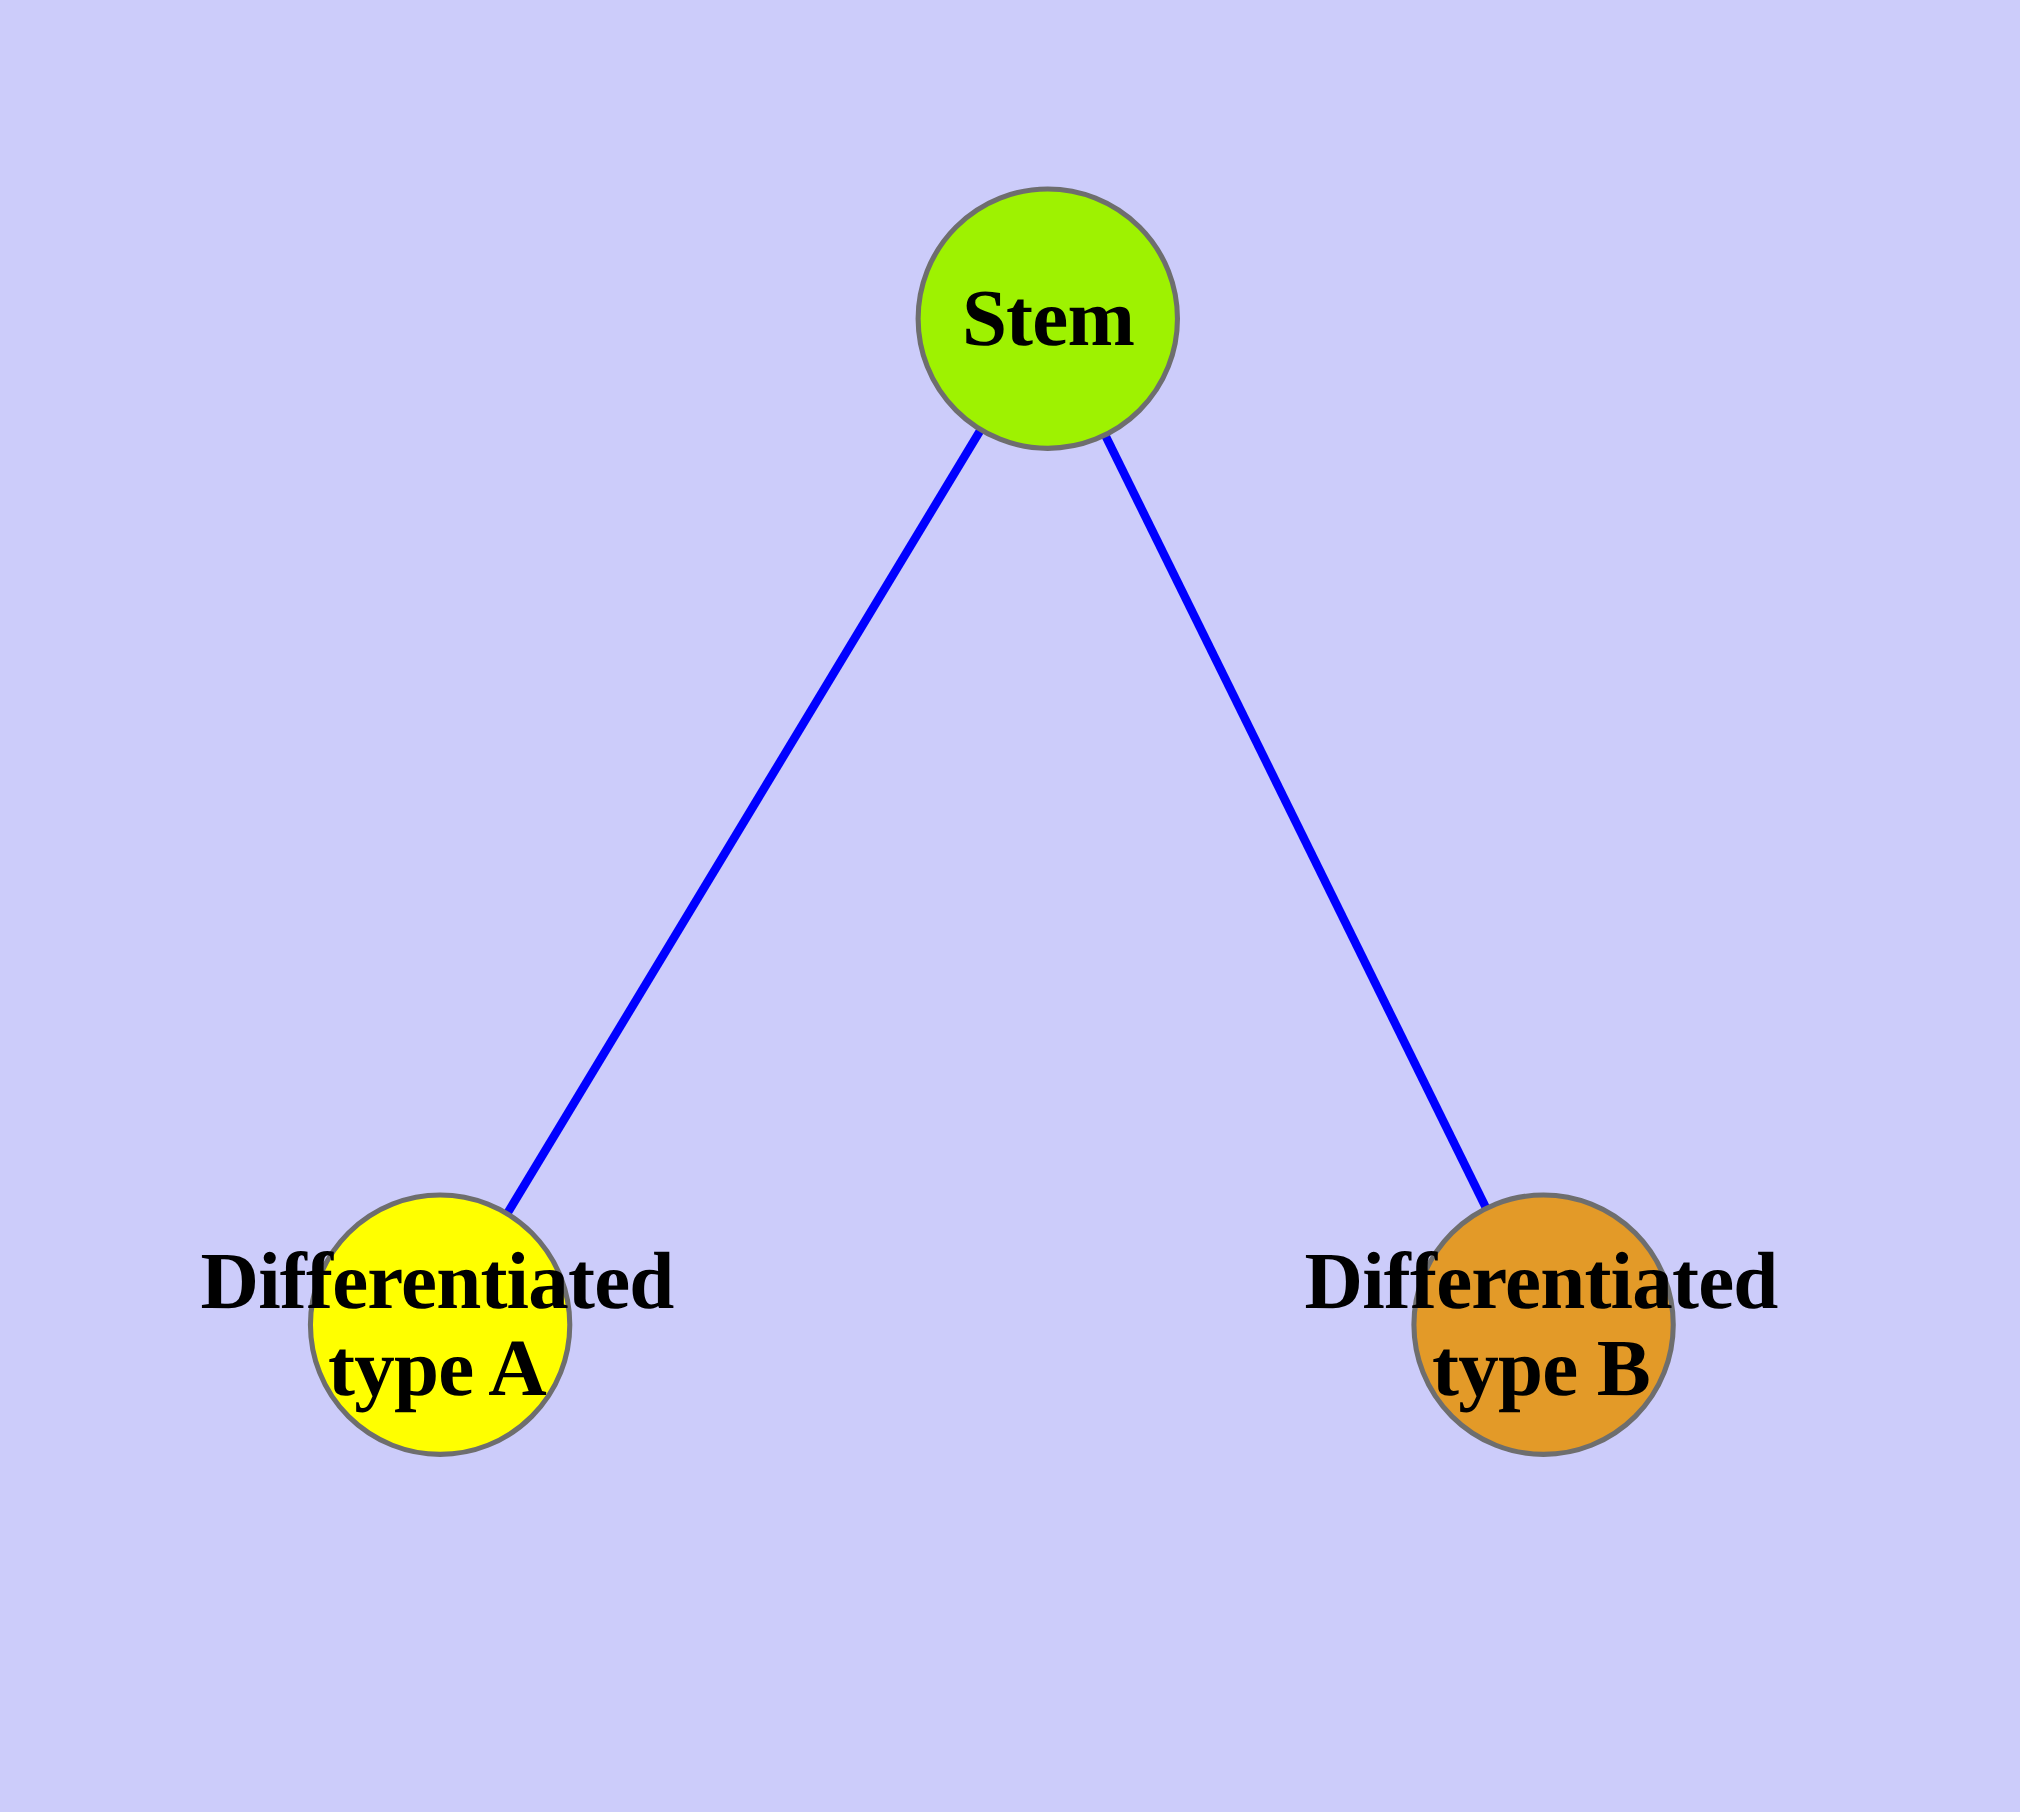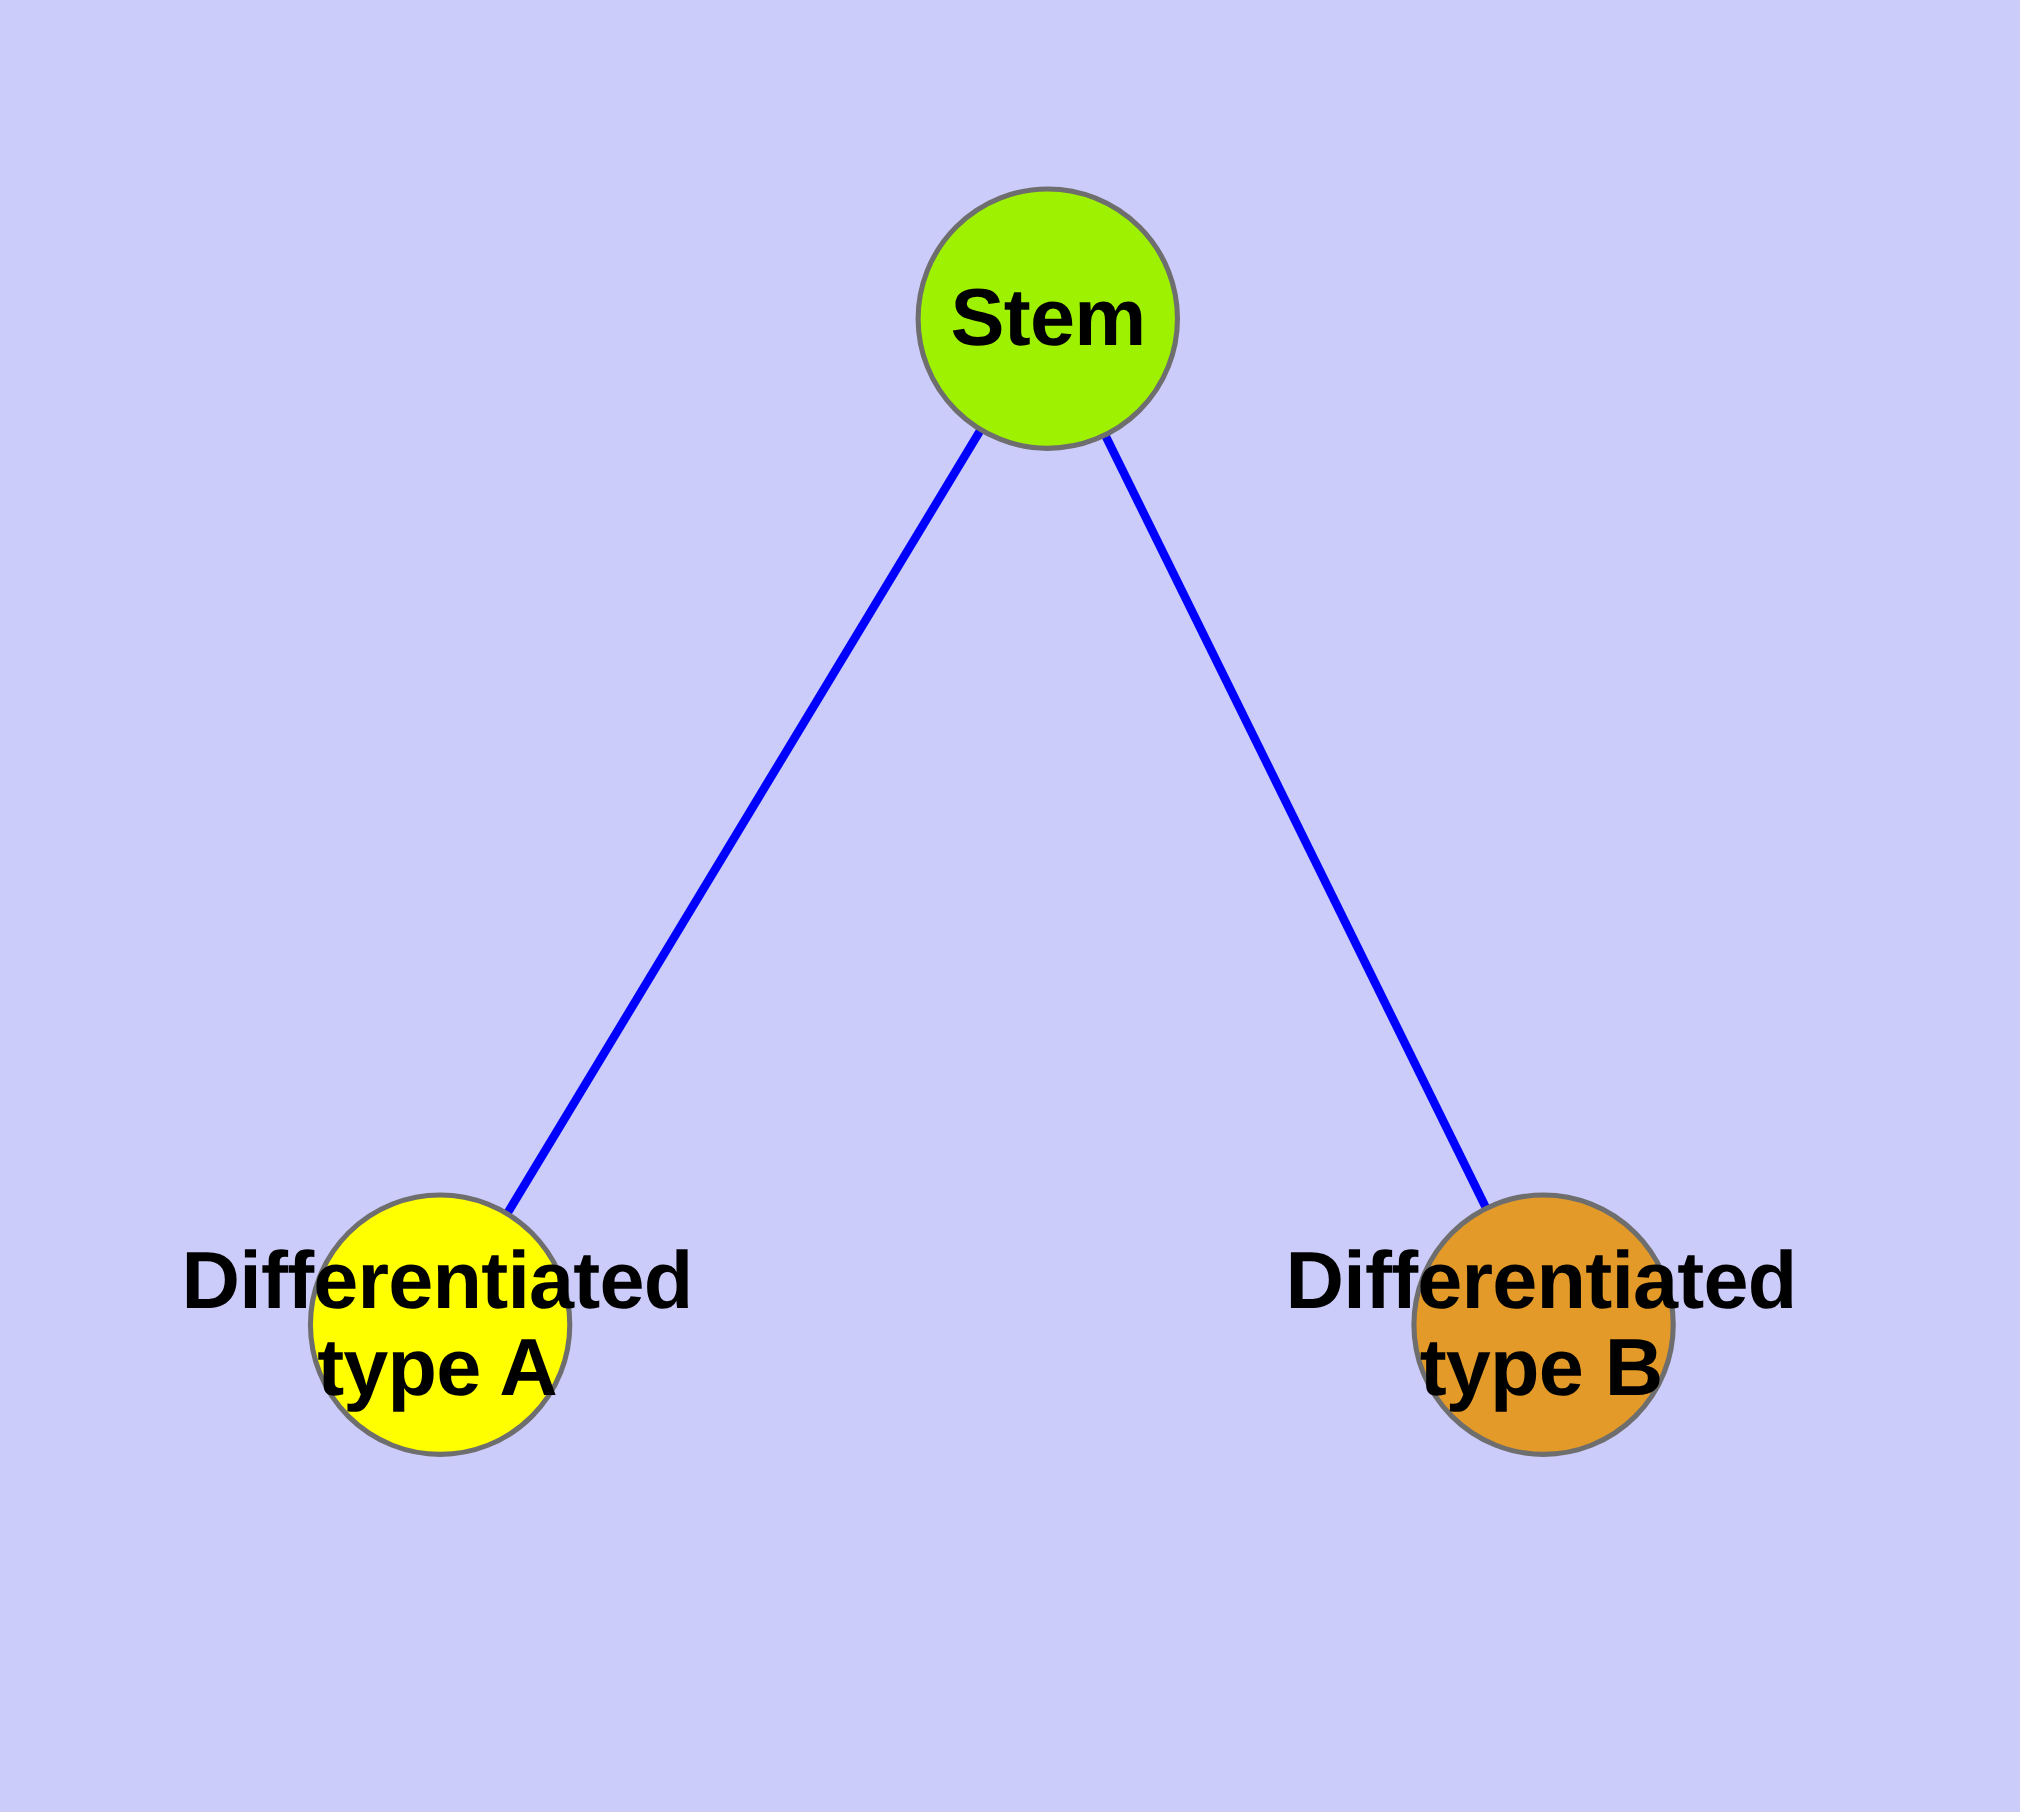--- a/index.html
+++ b/index.html
@@ -6,21 +6,21 @@
   html, body {
     margin: 0;
     padding: 0;
     background: #ffffff;
   }
   #canvas {
     position: relative;
     width: 2021px;
     height: 1812px;
     overflow: hidden;
-    font-family: Liberation Sans, sans-serif;
+    font-family: Liberation Serif, serif;
   }
   #bg-rect {
     position: absolute;
     left: 0; top: 0;
     width: 100%; height: 100%;
     background: #ccccfa;
   }
   #graph-svg {
     position: absolute;
     left: 0; top: 0;

